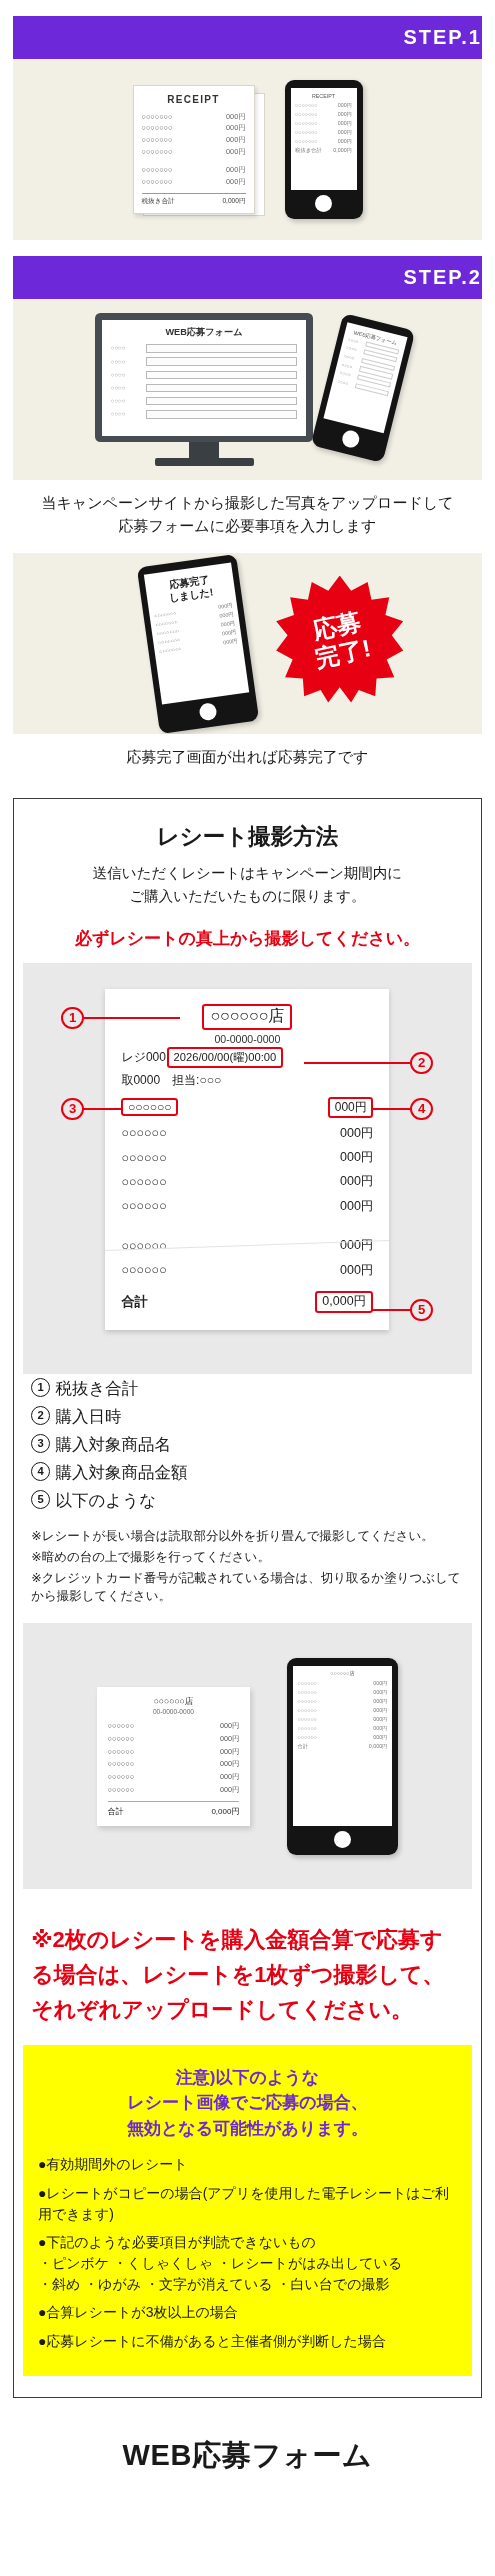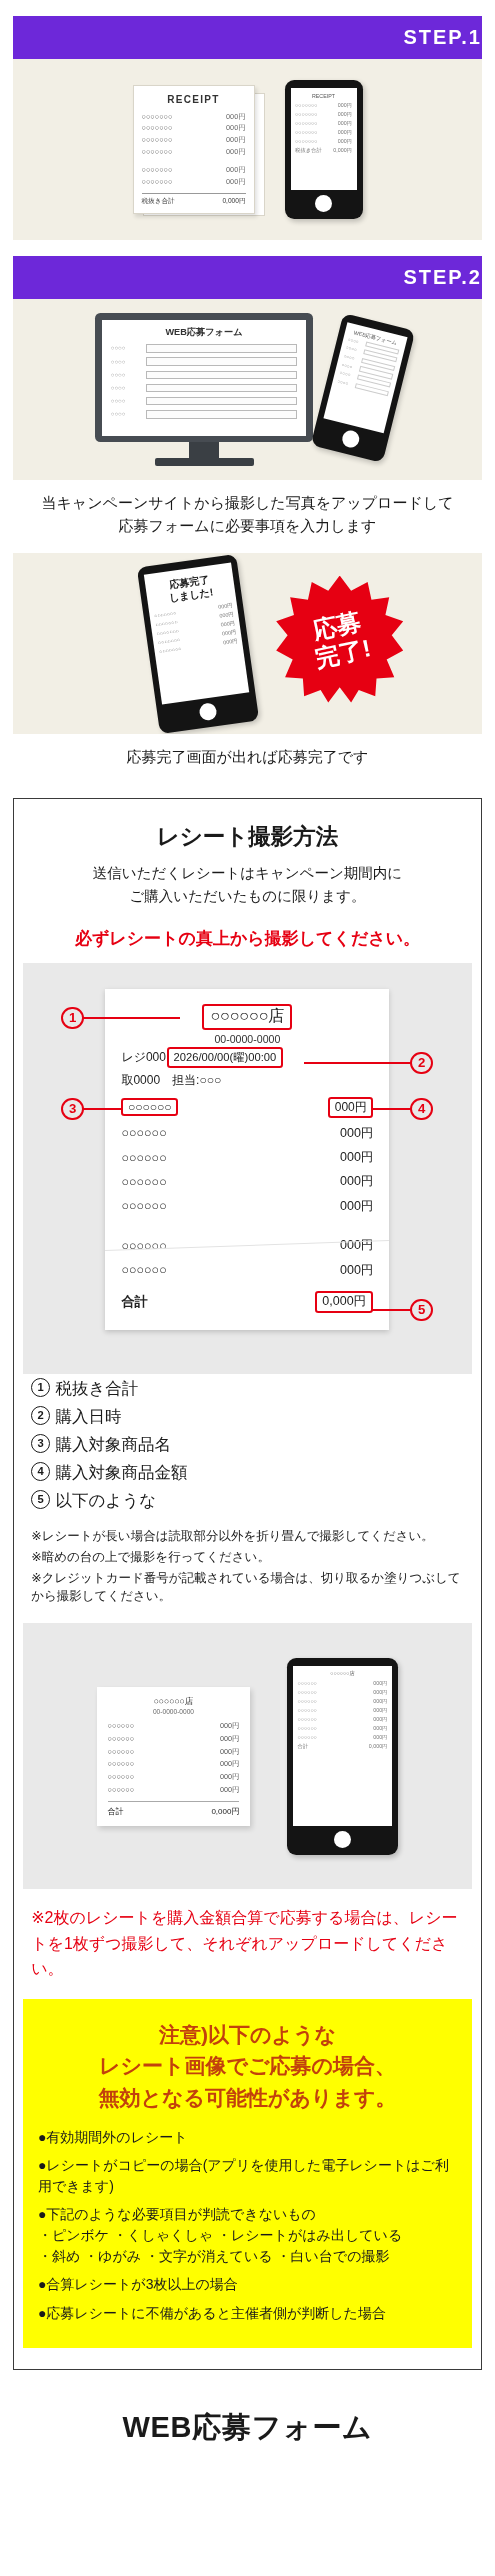--- a/index.html
+++ b/index.html
@@ -117,24 +117,24 @@
   .g-notes li { font-size:12.5px; line-height:1.5; margin-bottom:2px; }
 
   .photo-wrap { margin:17px 9.2px 0; background:#e9e9e9; height:266px;
     display:flex; align-items:center; justify-content:center; gap:37px; }
   .photo-receipt { width:153px; background:#fff; box-shadow:2px 2.6px 5.3px rgba(0,0,0,.15); padding:9.2px 10.6px; }
   .pr-store { text-align:center; font-size:8.6px; color:#333; }
   .pr-tel { text-align:center; font-size:6.6px; color:#666; margin-bottom:5.3px; }
   .pr-row { display:flex; justify-content:space-between; font-size:7.3px; color:#555; line-height:1.75; }
   .pr-total { display:flex; justify-content:space-between; font-size:8px; color:#222; border-top:0.7px solid #aaa; margin-top:4.6px; padding-top:3.3px; }
 
-  .two-note { color:#e60012; font-weight:normal; font-size:16px; line-height:1.6; margin:16px 17px 0; }
+  .two-note { color:#e60012; font-weight:bold; font-size:22px; line-height:1.6; margin:33px 17px 0; }
 
   .caution { background:#ffff00; margin:17px 9.2px 17px; padding:20px 14.5px 17px; }
-  .c-title { color:#c2410c; font-weight:bold; text-align:center; font-size:21px; line-height:1.5; white-space:pre-line; margin-bottom:13.2px; }
+  .c-title { color:#6d28d9; font-weight:bold; text-align:center; font-size:17px; line-height:1.5; white-space:pre-line; margin-bottom:13.2px; }
   .c-list { list-style:none; }
   .c-list li { font-size:14px; line-height:1.5; margin-bottom:7.3px; white-space:pre-line; }
 
   
   .form-title { text-align:center; font-size:29px; font-weight:bold; margin-top:38px; letter-spacing:0.7px; }
 </style>
 </head>
 <body>
 
 <div class="page">

